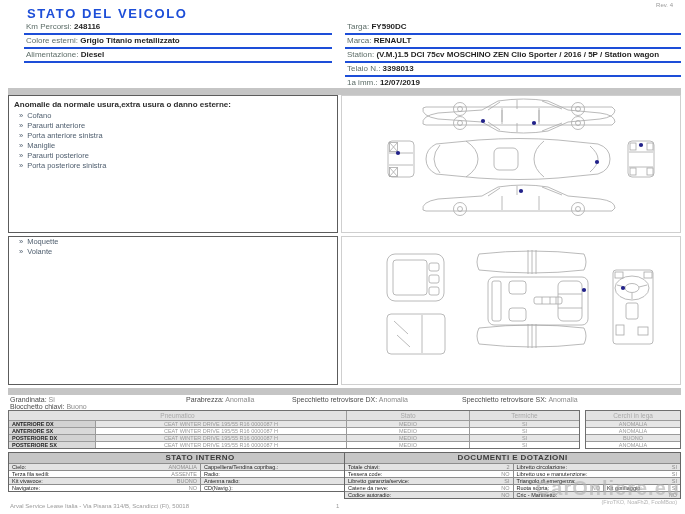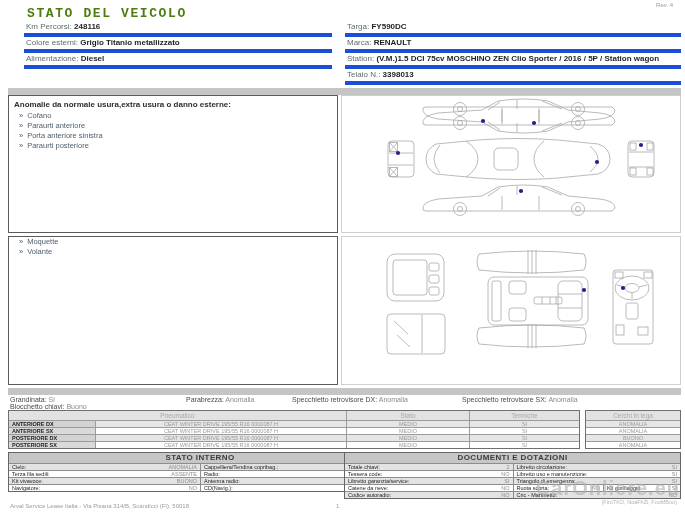--- a/index.html
+++ b/index.html
@@ -4,26 +4,26 @@
 <style>
   * { margin:0; padding:0; box-sizing:border-box; }
   html,body { background:#e9e9e9; }
   .page {
     position:relative; width:685px; height:514px; background:#fff;
     font-family:"Liberation Sans", sans-serif; overflow:hidden;
     margin:0 auto; color:#222;
   }
   
   .title { position:absolute; left:27px; top:6px; font-size:13px; font-weight:bold;
-           letter-spacing:1.6px; color:#4d7c0f;font-family:Liberation Mono, monospace; }
+           letter-spacing:1.6px; color:#1d4ed8; }
   .rev   { position:absolute; right:12px; top:2px; font-size:6px; color:#999; }
   .hfields { position:absolute; }
   .hf-left  { left:24px;  top:21px; width:308px; }
   .hf-right { left:345px; top:21px; width:336px; }
-  .hfield { border-bottom:4px solid #1d4ed8; font-size:8px; color:#5d6d68;
+  .hfield { border-bottom:2px solid #1d4ed8; font-size:8px; color:#5d6d68;
             padding:1px 0 1.5px 2px; line-height:9.5px; }
   .hfield b { color:#1f1f1f; }
   
   .band { position:absolute; left:8px; width:673px; height:7px; background:#c5c5c5; }
   
   .abox { position:absolute; left:8px; width:330px; border:1px solid #5c5c5c; background:#fff; }
   .atitle { font-size:8px; font-weight:bold; color:#2e2e2e; padding:4px 5px 2px 5px; }
   .acols { display:flex; padding:0 4px;flex-direction:column; }
   .acol { width:50%; }
   .aitem { font-size:7.5px; color:#4f5e6e; line-height:10px; padding-left:6px; white-space:nowrap; }
@@ -107,21 +107,23 @@
 
   <div class="abox" style="top:95px;height:138px">
     <div class="atitle">Anomalie da normale usura,extra usura o danno esterne:</div>
     <div class="acols">
       <div class="acol">
         <div class="aitem"><span class="bl">»</span><span>Cofano</span></div>
         <div class="aitem"><span class="bl">»</span><span>Paraurti anteriore</span></div>
         <div class="aitem"><span class="bl">»</span><span>Porta anteriore sinistra</span></div>
       </div>
       <div class="acol">
+        <div class="aitem"><span class="bl">»</span><span>Maniglie</span></div>
         <div class="aitem"><span class="bl">»</span><span>Paraurti posteriore</span></div>
+        <div class="aitem"><span class="bl">»</span><span>Porta posteriore sinistra</span></div>
       </div>
     </div>
   </div>
 
   <div class="dbox" style="top:95px;height:138px">
     <svg width="338" height="136" viewBox="0 0 338 136">
       <g fill="none" stroke="#a8a8a8" stroke-width="0.8">
         <g id="sv">
           <path d="M81 28 Q79 20 96 17 L140 14 L156 5 Q182 1 206 5 L226 14 L258 17 Q273 19 273 26 L270 29 L84 29 Z"></path>
           <path d="M146 14 L158 6 M200 5 L220 13 M175 4 L175 13 M160 14 L160 28 M197 14 L197 28"></path>

